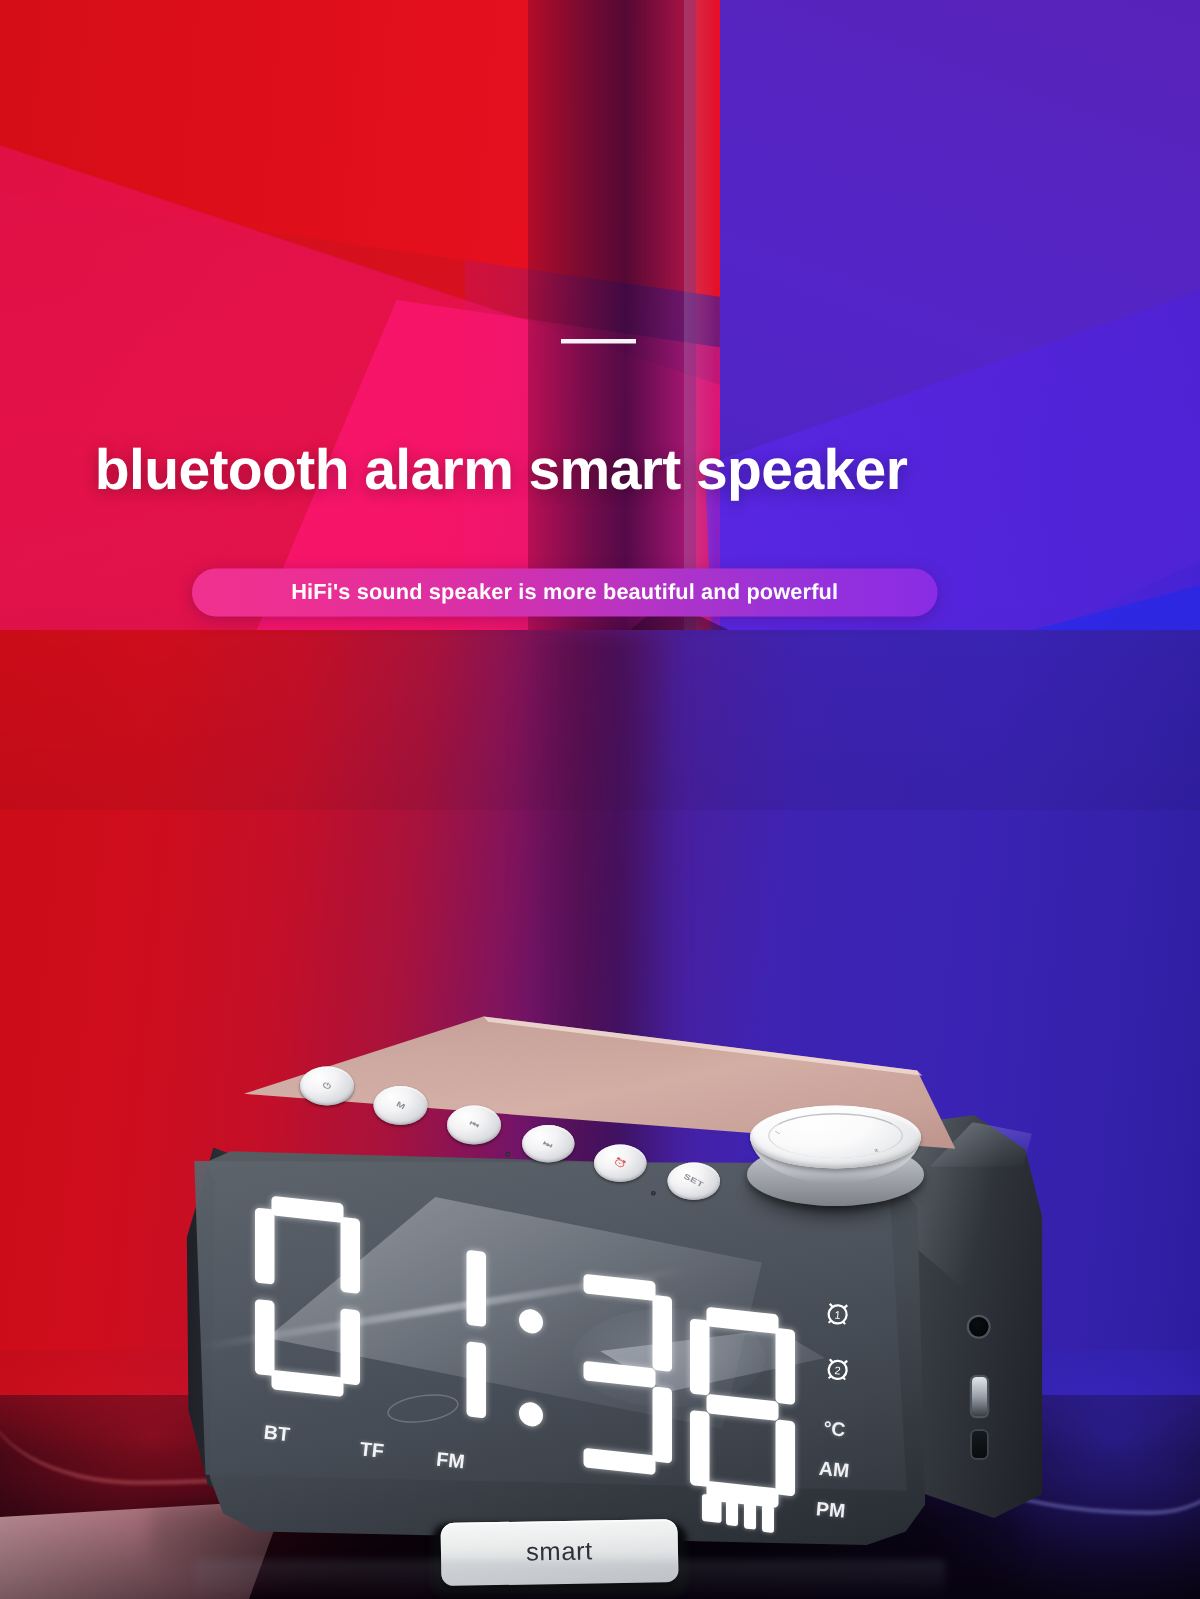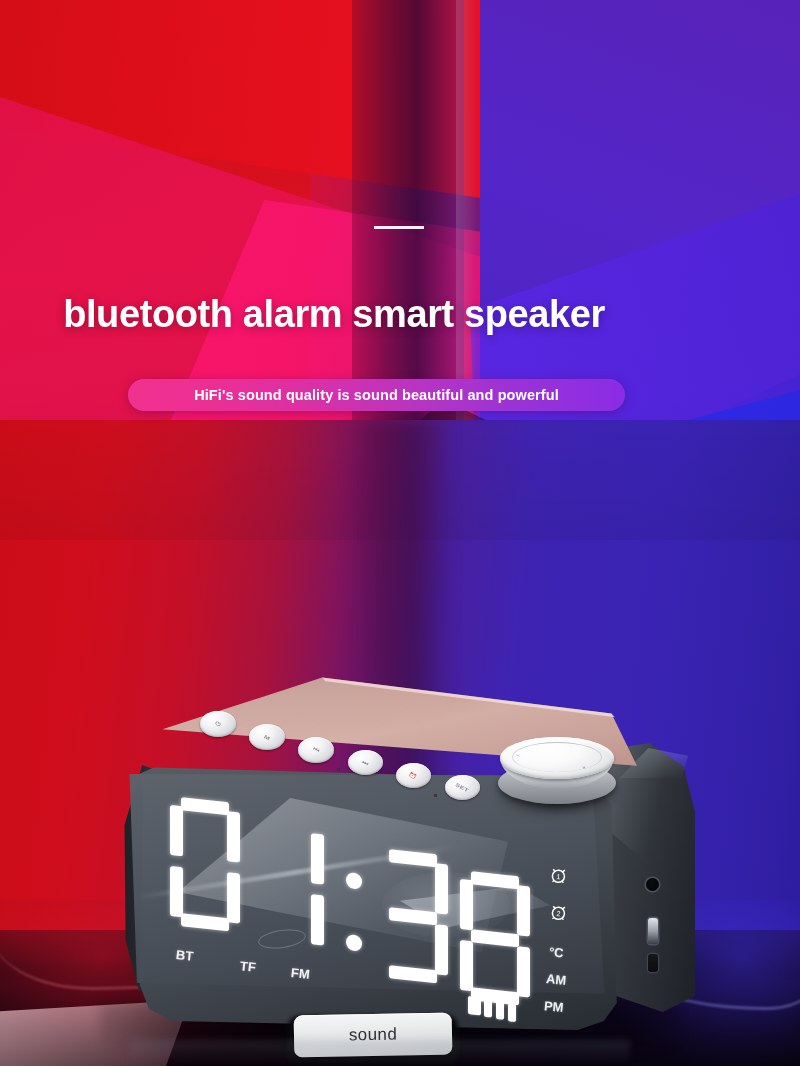--- a/index.html
+++ b/index.html
@@ -515,21 +515,21 @@
   <div class="table-glow-l"></div>
   <div class="table-glow-r"></div>
   <div class="table-arc-l"></div>
   <div class="table-arc-r"></div>
   <div class="table-pink-slab"></div>
 
   <div class="kicker-rule"></div>
   <div class="headline">bluetooth alarm smart speaker</div>
 
   <div class="pill">
-    <span class="pill-text">HiFi's sound quality is sound beautiful and powerful</span>
+    <span class="pill-text">HiFi's sound speaker is more beautiful and powerful</span>
   </div>
 
   <div class="product">
 
     <div class="prod-shadow"></div>
 
     <div class="side-panel"></div>
     <div class="side-sheen"></div>
     <div class="side-bevel"></div>
     <div class="port-jack"></div>
@@ -655,18 +655,18 @@
 
     <div class="bars">
       <i class="bar bar0"></i>
         <i class="bar bar1"></i>
         <i class="bar bar2"></i>
         <i class="bar bar3"></i>
     </div>
 
     <div class="music-plate-shadow"></div>
     <div class="music-plate">
-      <span class="music-text">sound</span>
+      <span class="music-text">smart</span>
     </div>
 
     <div class="prod-refl"></div>
   </div>
 </div>
 
 </body></html>

